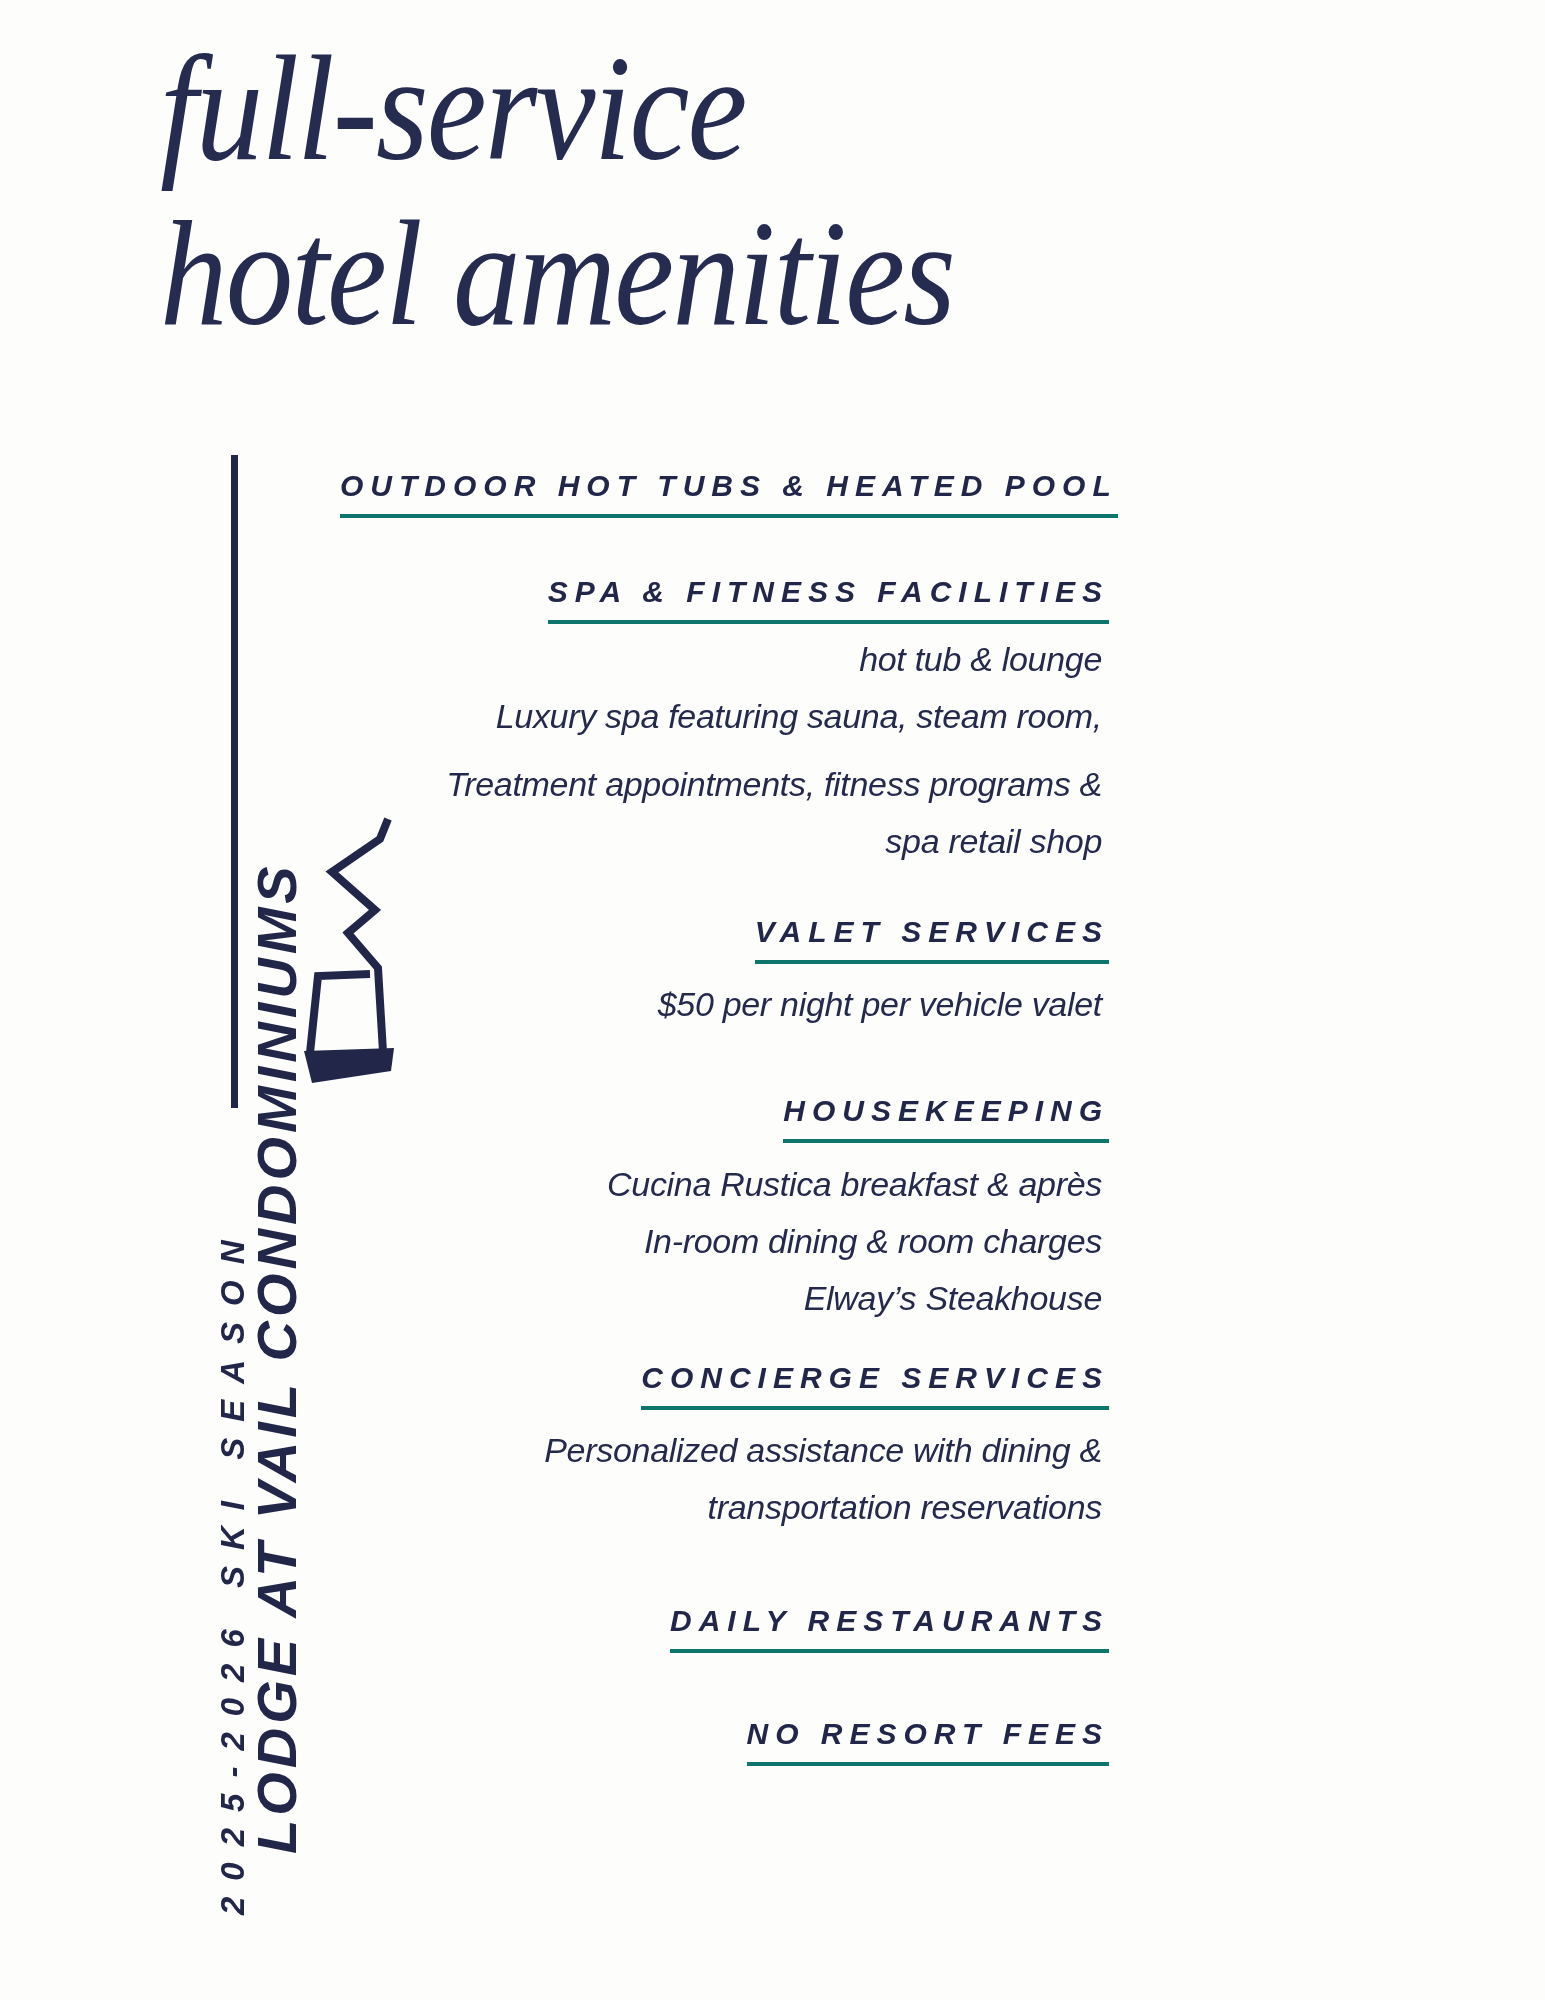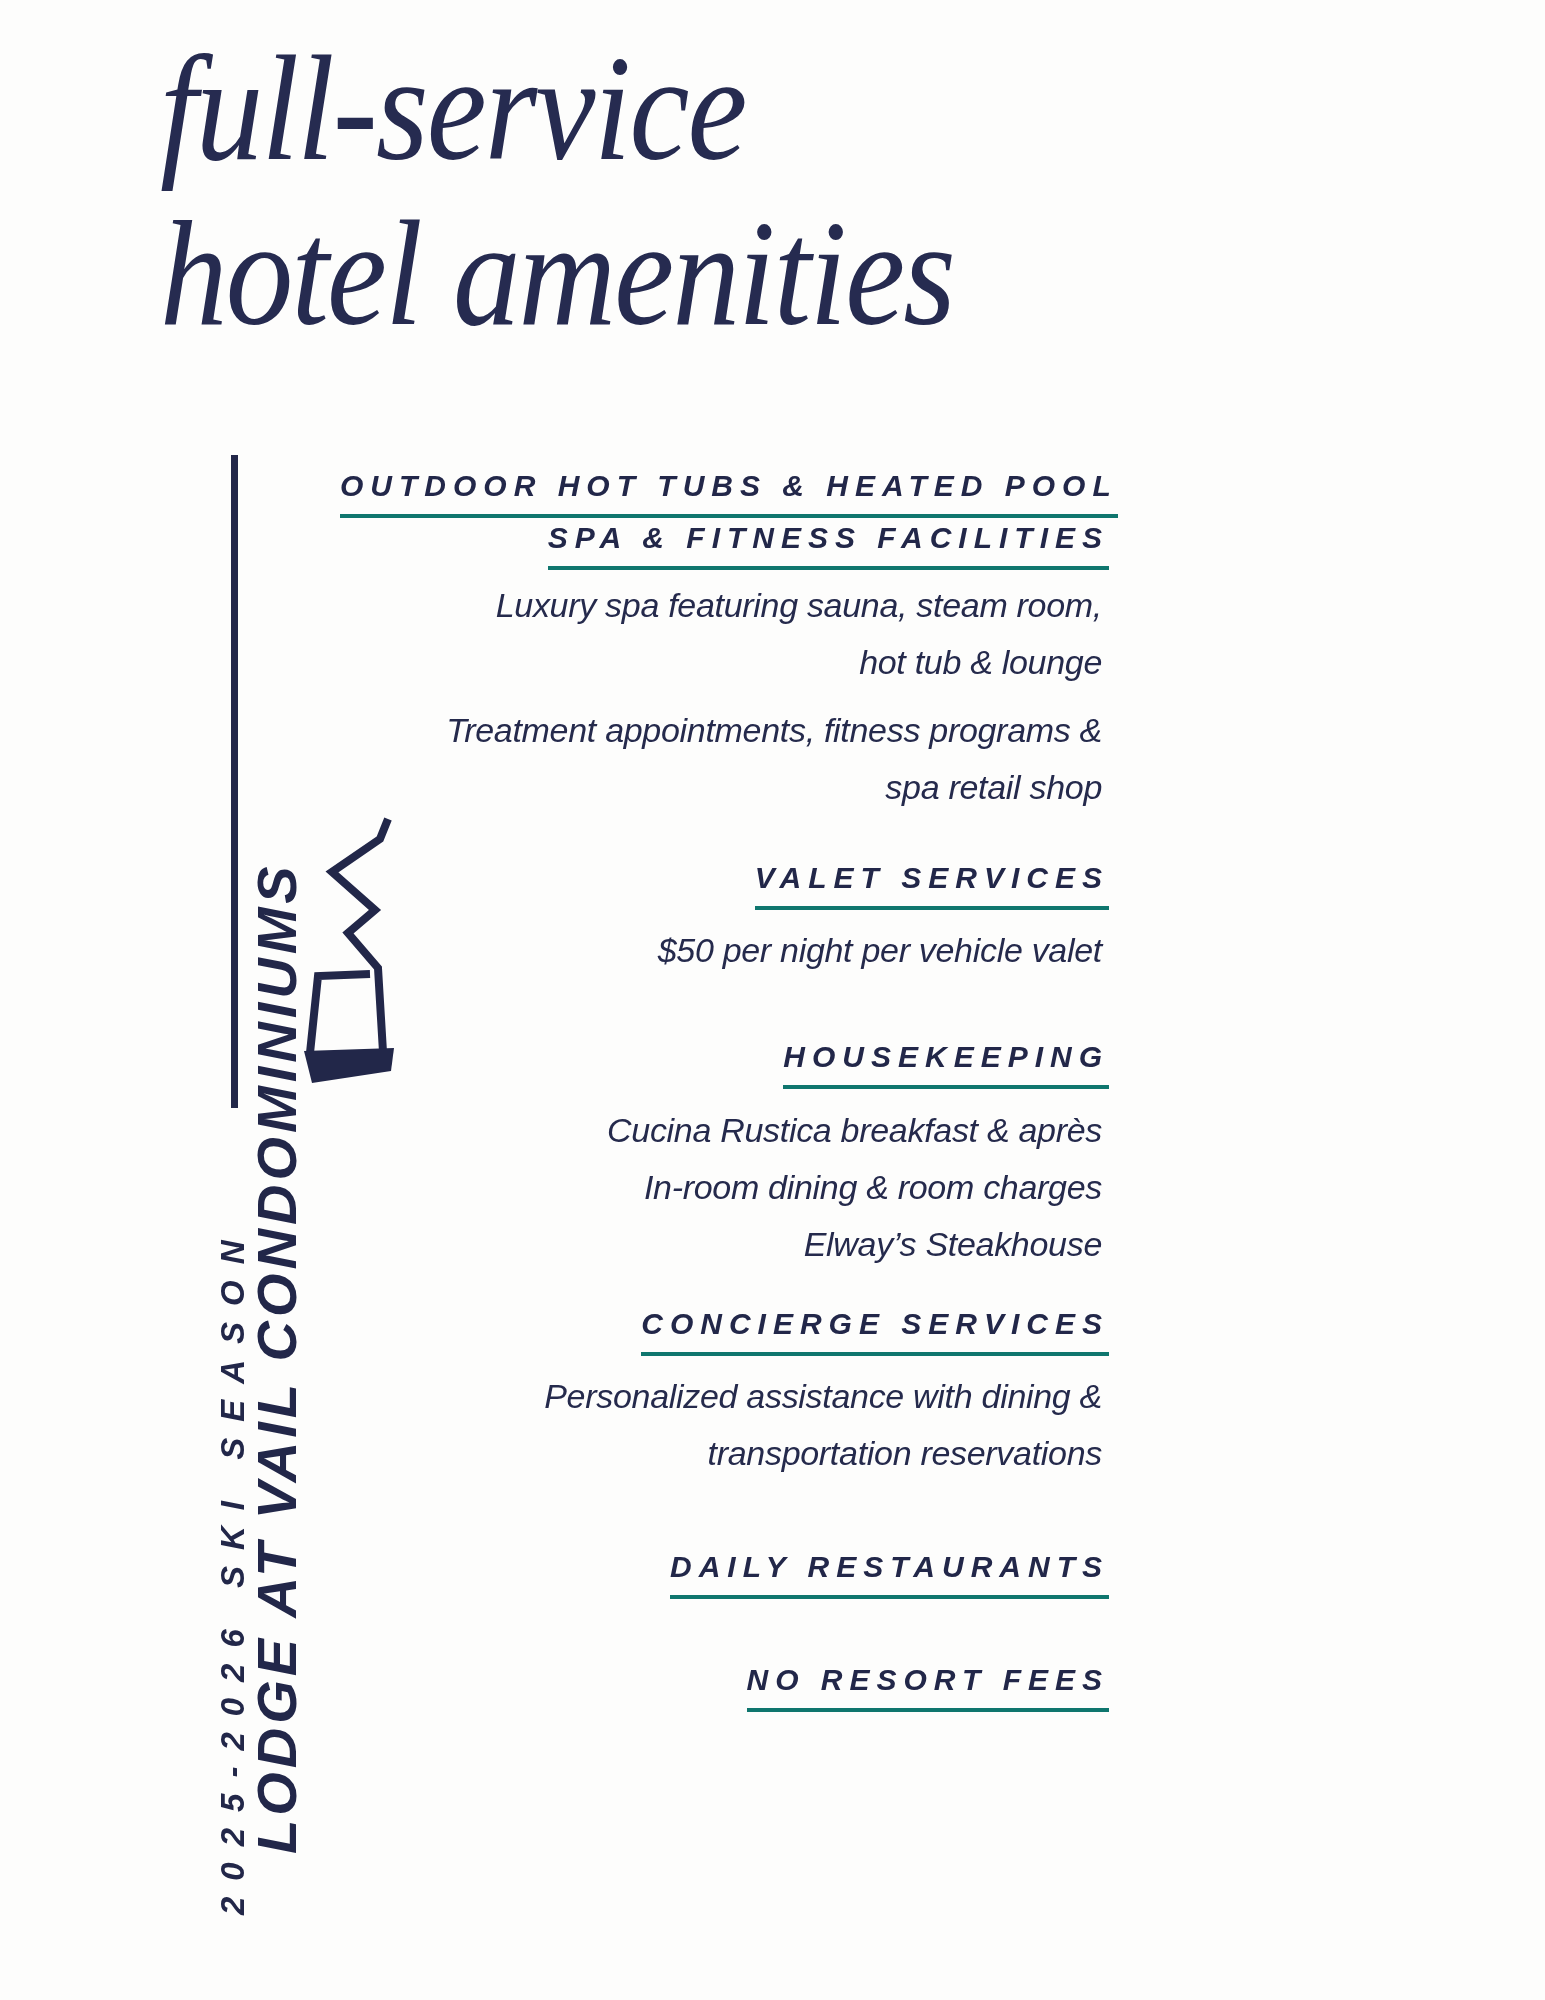--- a/index.html
+++ b/index.html
@@ -90,26 +90,26 @@
   </svg>
 
   <div class="v-text property">LODGE AT VAIL CONDOMINIUMS</div>
 
   <main class="content">
 
     <div class="hwrap">
       <span class="heading">OUTDOOR HOT TUBS &amp; HEATED POOL</span>
     </div>
 
-    <div class="hwrap" style="">
+    <div class="hwrap" style="margin-top:54px">
       <span class="heading">SPA &amp; FITNESS FACILITIES</span>
     </div>
     <p class="body" style="margin-top:7px">
+      <span>hot tub &amp; lounge</span>
       <span>Luxury spa featuring sauna, steam room,</span>
-      <span>hot tub &amp; lounge</span>
     </p>
     <p class="body" style="margin-top:11px">
       <span>Treatment appointments, fitness programs &amp;</span>
       <span>spa retail shop</span>
     </p>
 
     <div class="hwrap" style="margin-top:42px">
       <span class="heading">VALET SERVICES</span>
     </div>
     <p class="body" style="margin-top:12px">

